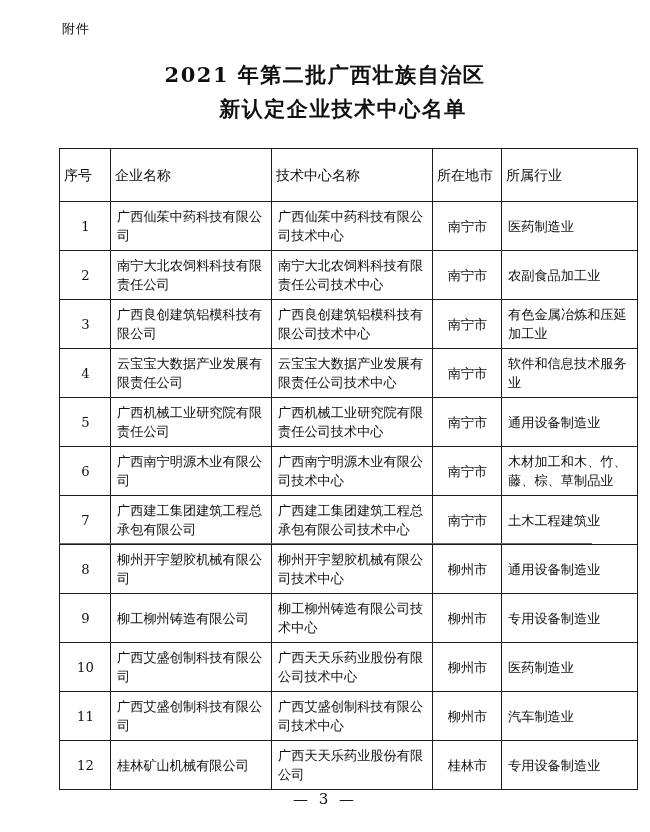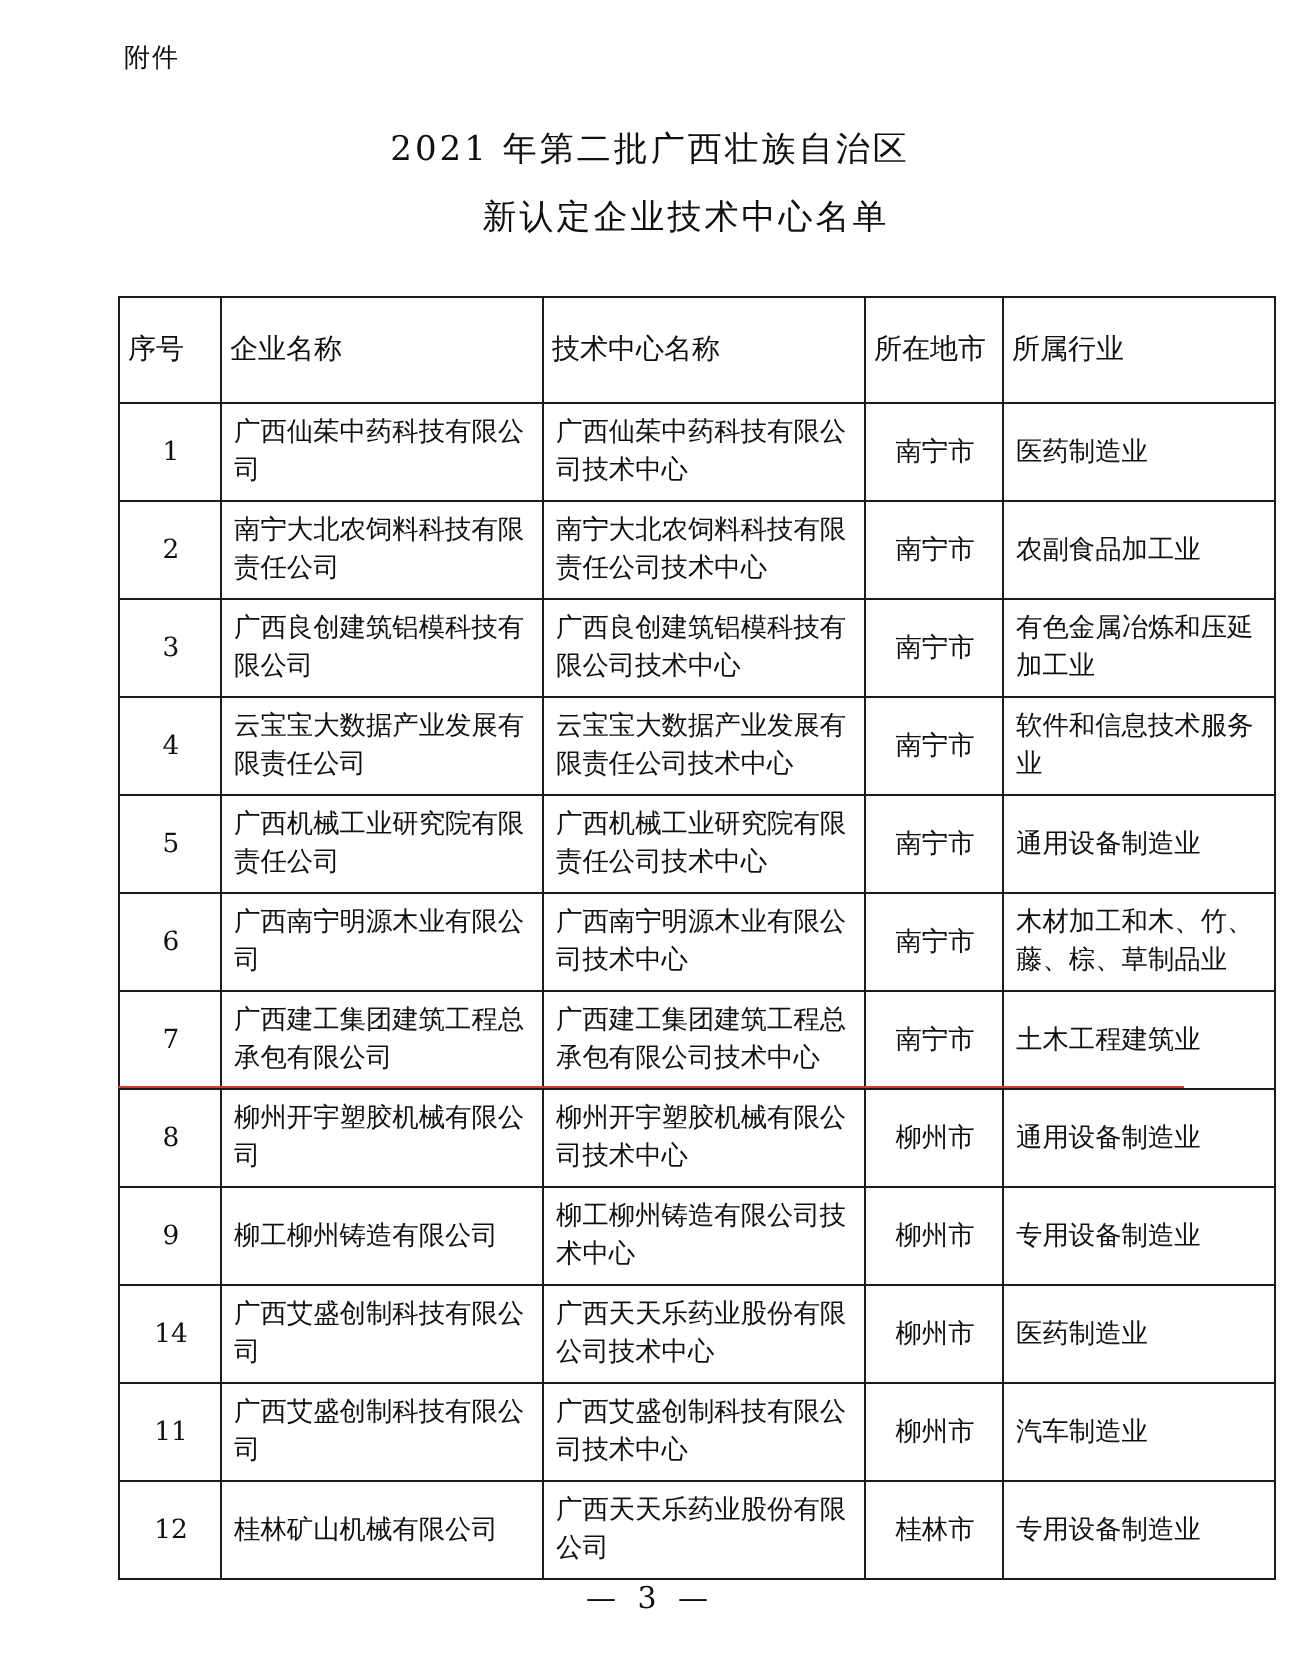--- a/index.html
+++ b/index.html
@@ -28,22 +28,22 @@
     font-size: 13px;
     letter-spacing: 1px;
     font-family: "DejaVu Serif", "Liberation Serif", serif;
   }
   .doc-title {
     position: absolute;
     left: 0;
     right: 0;
     top: 58px;
     text-align: center;
-    font-size: 17px;
-    font-weight: normal;
+    font-size: 21px;
+    font-weight: bold;
     line-height: 34px;
     letter-spacing: 1.5px;
     font-family: "DejaVu Serif", "Liberation Serif", serif;
   }
   .doc-title .line2 {
     display: block;
     padding-left: 36px;
   }
   table.main-table {
     position: absolute;
@@ -176,21 +176,21 @@
         <td>通用设备制造业</td>
       </tr>
       <tr>
         <td class="idx">9</td>
         <td>柳工柳州铸造有限公司</td>
         <td>柳工柳州铸造有限公司技术中心</td>
         <td class="city">柳州市</td>
         <td>专用设备制造业</td>
       </tr>
       <tr>
-        <td class="idx">14</td>
+        <td class="idx">10</td>
         <td>广西艾盛创制科技有限公司</td>
         <td>广西天天乐药业股份有限公司技术中心</td>
         <td class="city">柳州市</td>
         <td>医药制造业</td>
       </tr>
       <tr>
         <td class="idx">11</td>
         <td>广西艾盛创制科技有限公司</td>
         <td>广西艾盛创制科技有限公司技术中心</td>
         <td class="city">柳州市</td>

